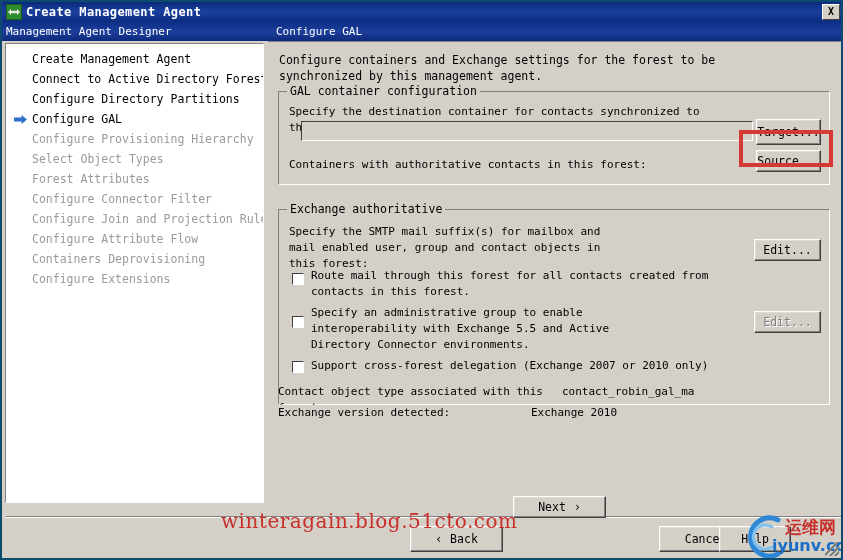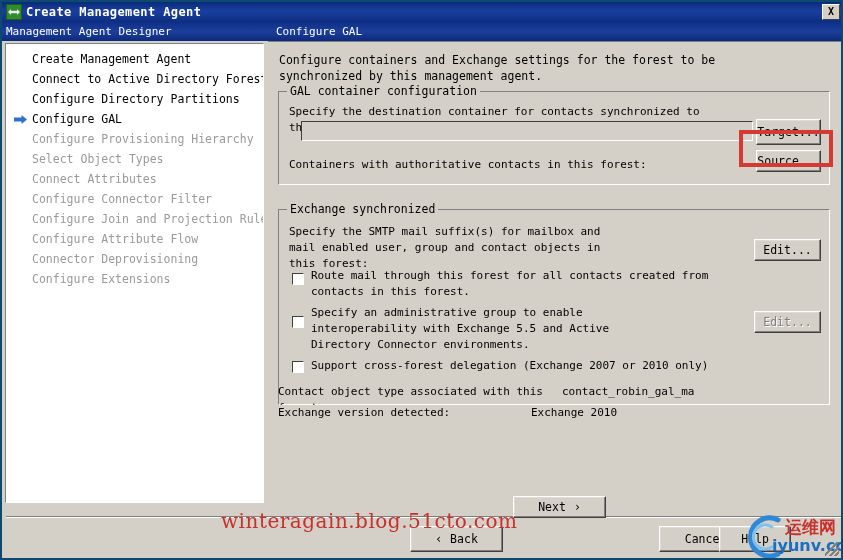--- a/index.html
+++ b/index.html
@@ -338,33 +338,33 @@
       <span class="nav-arrow"></span>
       <span>Configure GAL</span>
     </div>
     <div class="nav-item disabled">
       <span>Configure Provisioning Hierarchy</span>
     </div>
     <div class="nav-item disabled">
       <span>Select Object Types</span>
     </div>
     <div class="nav-item disabled">
-      <span>Connect Attributes</span>
+      <span>Forest Attributes</span>
     </div>
     <div class="nav-item disabled">
       <span>Configure Connector Filter</span>
     </div>
     <div class="nav-item disabled">
       <span>Configure Join and Projection Rules</span>
     </div>
     <div class="nav-item disabled">
       <span>Configure Attribute Flow</span>
     </div>
     <div class="nav-item disabled">
-      <span>Connector Deprovisioning</span>
+      <span>Containers Deprovisioning</span>
     </div>
     <div class="nav-item disabled">
       <span>Configure Extensions</span>
     </div>
   </div>
 
   <div class="rightpane">
 
     <div class="intro">
       <div>Configure containers and Exchange settings for the forest to be</div>
@@ -383,21 +383,21 @@
       <div class="lbl" style="left:10px; top:65px;">Containers with authoritative contacts in this forest:</div>
 
       <div class="btn" style="left:477px; top:27px; width:65px; height:26px;">Target...</div>
       <div class="btn" style="left:477px; top:58px; width:65px; height:22px;">Source...</div>
     </div>
 
     <div class="red-highlight" style="left:471px; top:88px; width:94px; height:37px;"></div>
 
     <div class="groupbox" style="left:10px; top:167px; width:552px; height:196px;">
       <div class="inner-border"></div>
-      <div class="group-title">Exchange synchronized</div>
+      <div class="group-title">Exchange authoritative</div>
 
       <div class="lbl" style="left:10px; top:14px;">Specify the SMTP mail suffix(s) for mailbox and</div>
       <div class="lbl" style="left:10px; top:30px;">mail enabled user, group and contact objects in</div>
       <div class="lbl" style="left:10px; top:46px;">this forest:</div>
 
       <div class="btn" style="left:475px; top:29px; width:67px; height:22px;">Edit...</div>
 
       <div class="checkbox" style="left:13px; top:63px;"></div>
       <div class="lbl" style="left:32px; top:58px;">Route mail through this forest for all contacts created from</div>
       <div class="lbl" style="left:32px; top:74px;">contacts in this forest.</div>

